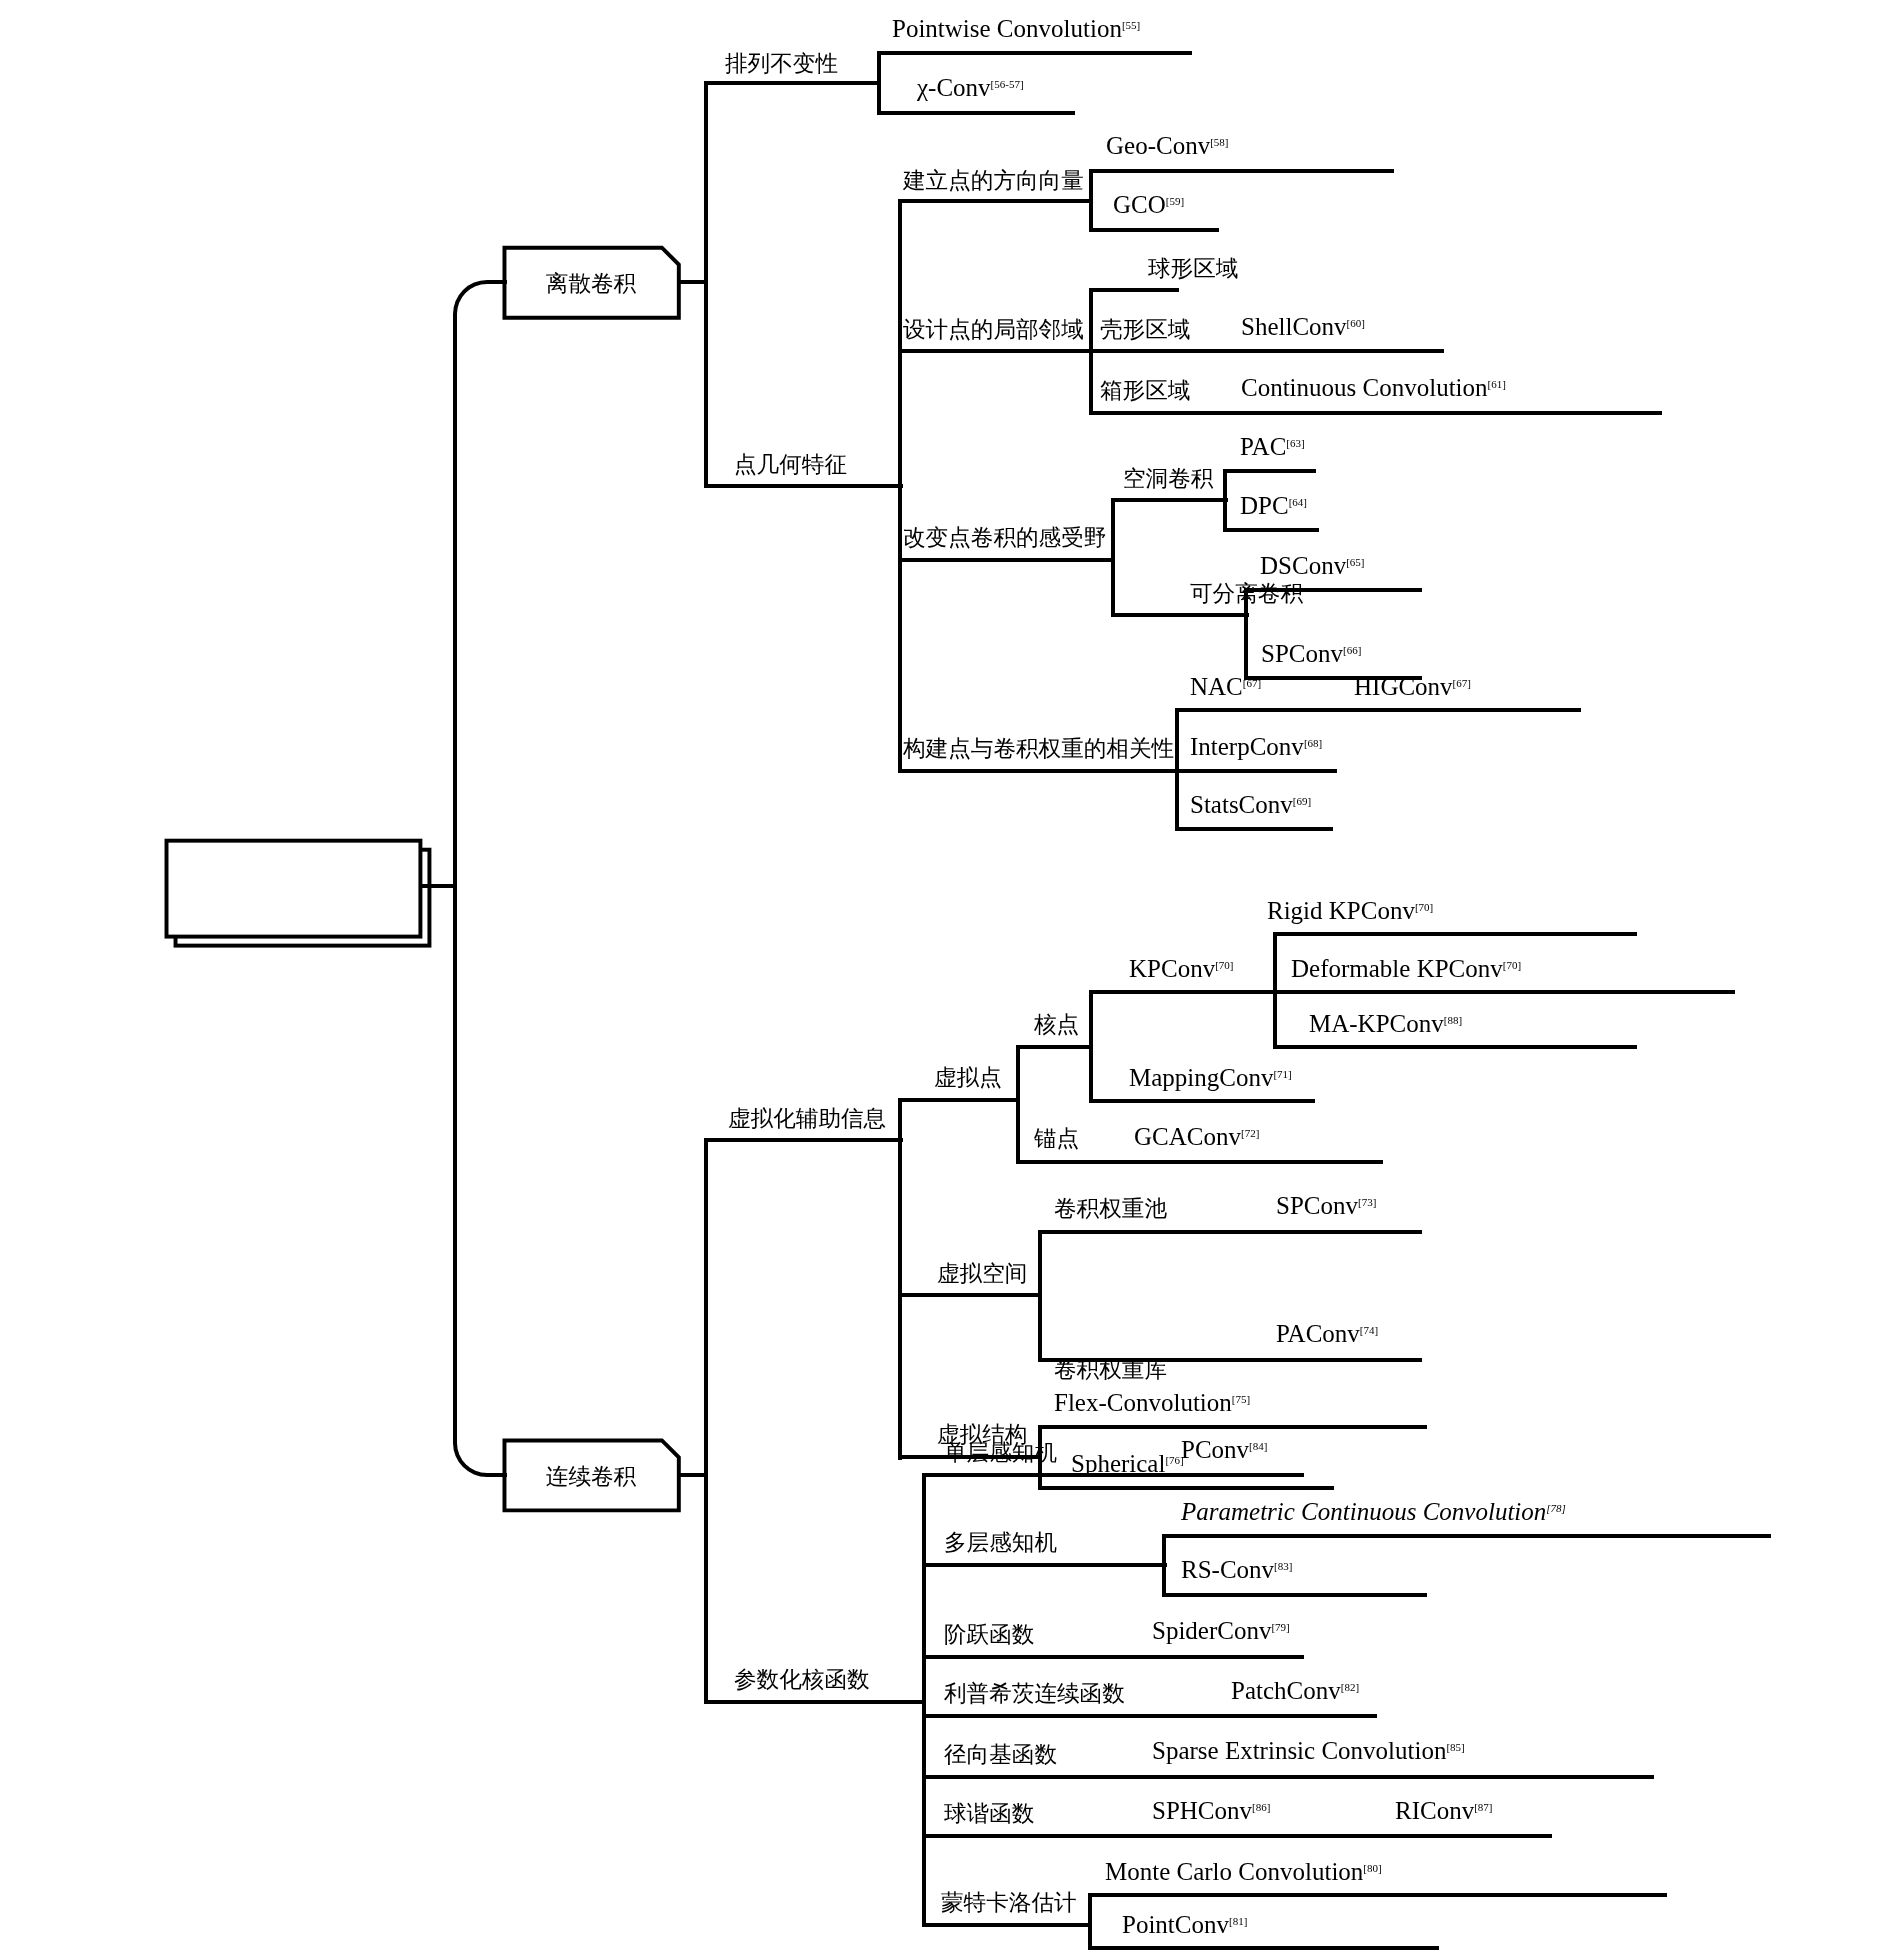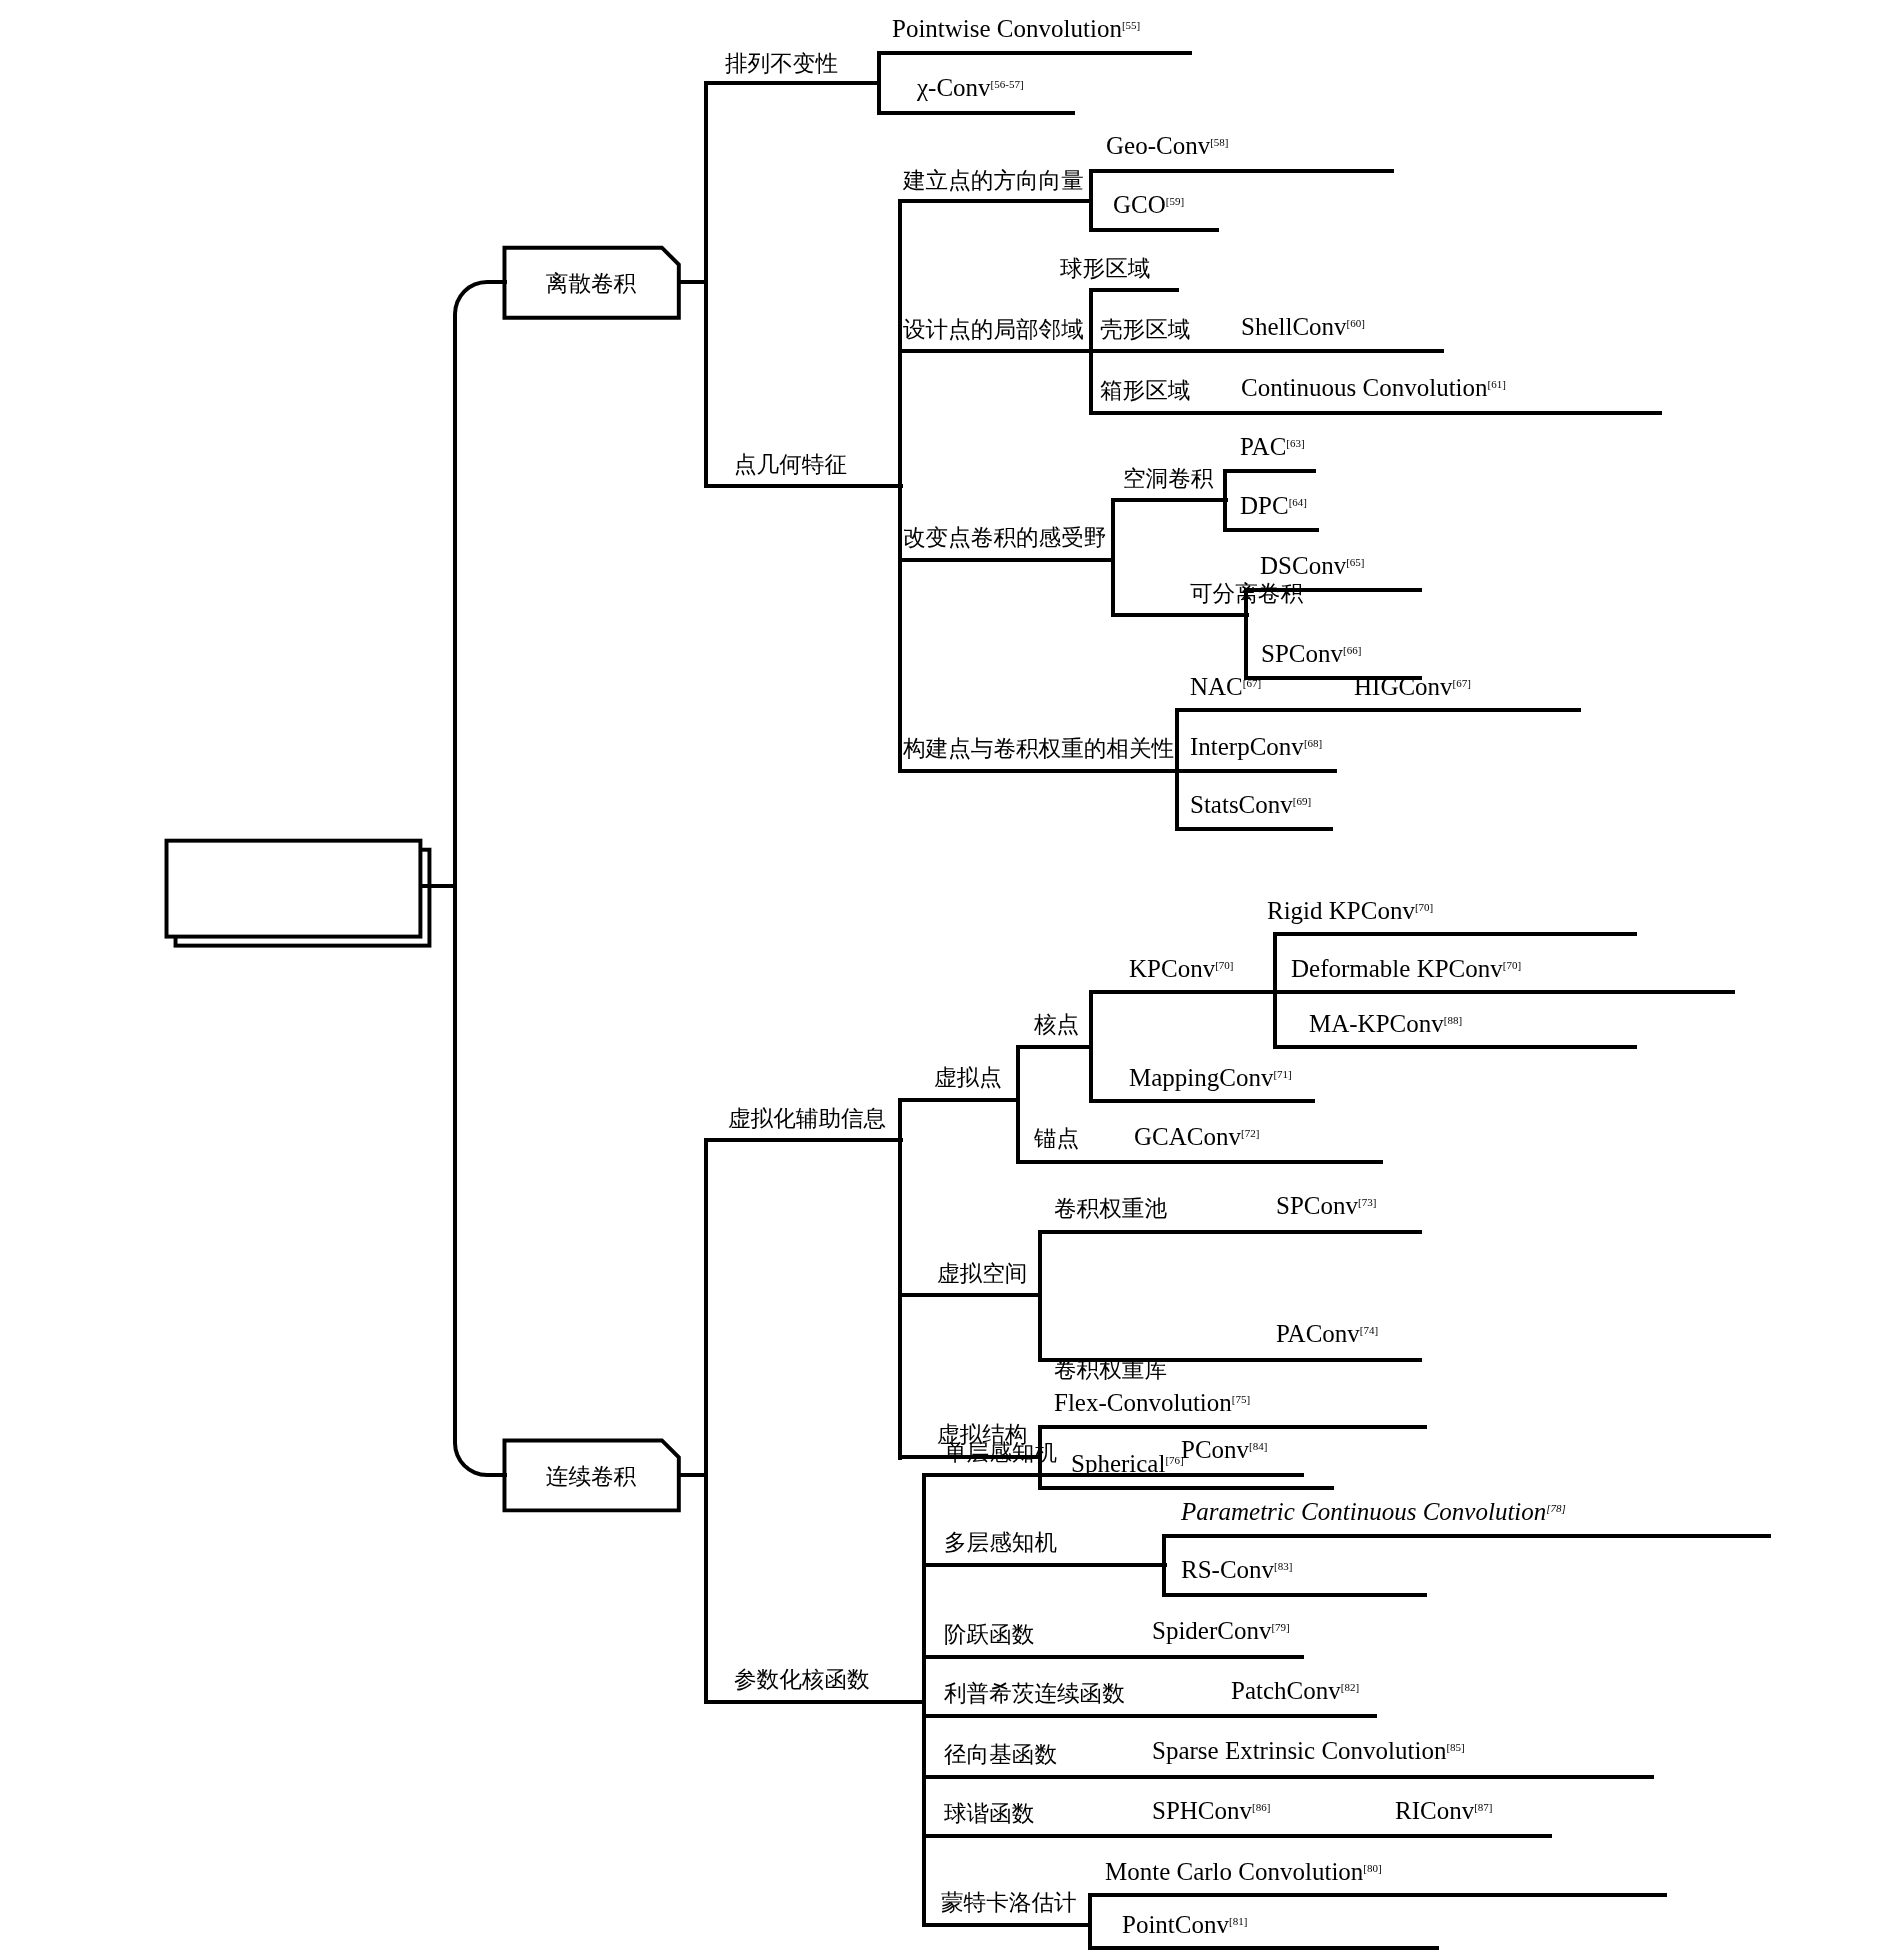--- a/index.html
+++ b/index.html
@@ -110,21 +110,21 @@
   <div class="lbl" style="left:725px;top:50px;"><span>排列不变性</span></div>
   <div class="lbl en" style="left:892px;top:14.7px;"><span>Pointwise Convolution</span><sup>[55]</sup></div>
   <div class="lbl en" style="left:917px;top:74px;"><span>χ-Conv</span><sup>[56-57]</sup></div>
   <div class="lbl" style="left:734px;top:451px;"><span>点几何特征</span></div>
 
   <div class="lbl" style="left:903px;top:167px;"><span>建立点的方向向量</span></div>
   <div class="lbl en" style="left:1106px;top:132px;"><span>Geo-Conv</span><sup>[58]</sup></div>
   <div class="lbl en" style="left:1113px;top:191px;"><span>GCO</span><sup>[59]</sup></div>
 
   <div class="lbl" style="left:903px;top:316px;"><span>设计点的局部邻域</span></div>
-  <div class="lbl" style="left:1060px;top:255px;"><span>球形区域</span></div>
+  <div class="lbl" style="left:1148px;top:255px;"><span>球形区域</span></div>
   <div class="lbl" style="left:1100px;top:316px;"><span>壳形区域</span></div>
   <div class="lbl en" style="left:1241px;top:313px;"><span>ShellConv</span><sup>[60]</sup></div>
   <div class="lbl" style="left:1100px;top:377px;"><span>箱形区域</span></div>
   <div class="lbl en" style="left:1241px;top:374px;"><span>Continuous Convolution</span><sup>[61]</sup></div>
 
   <div class="lbl" style="left:903px;top:524px;"><span>改变点卷积的感受野</span></div>
   <div class="lbl" style="left:1123px;top:465px;"><span>空洞卷积</span></div>
   <div class="lbl en" style="left:1240px;top:433px;"><span>PAC</span><sup>[63]</sup></div>
   <div class="lbl en" style="left:1240px;top:492px;"><span>DPC</span><sup>[64]</sup></div>
   <div class="lbl" style="left:1190px;top:580px;"><span>可分离卷积</span></div>

